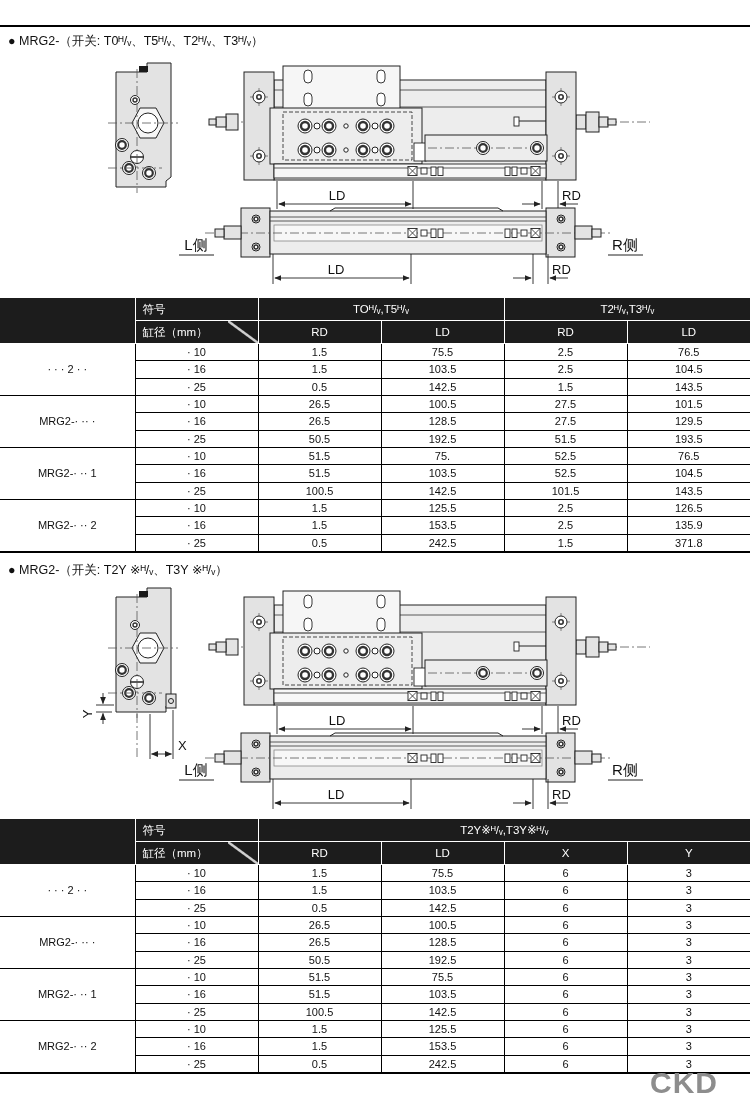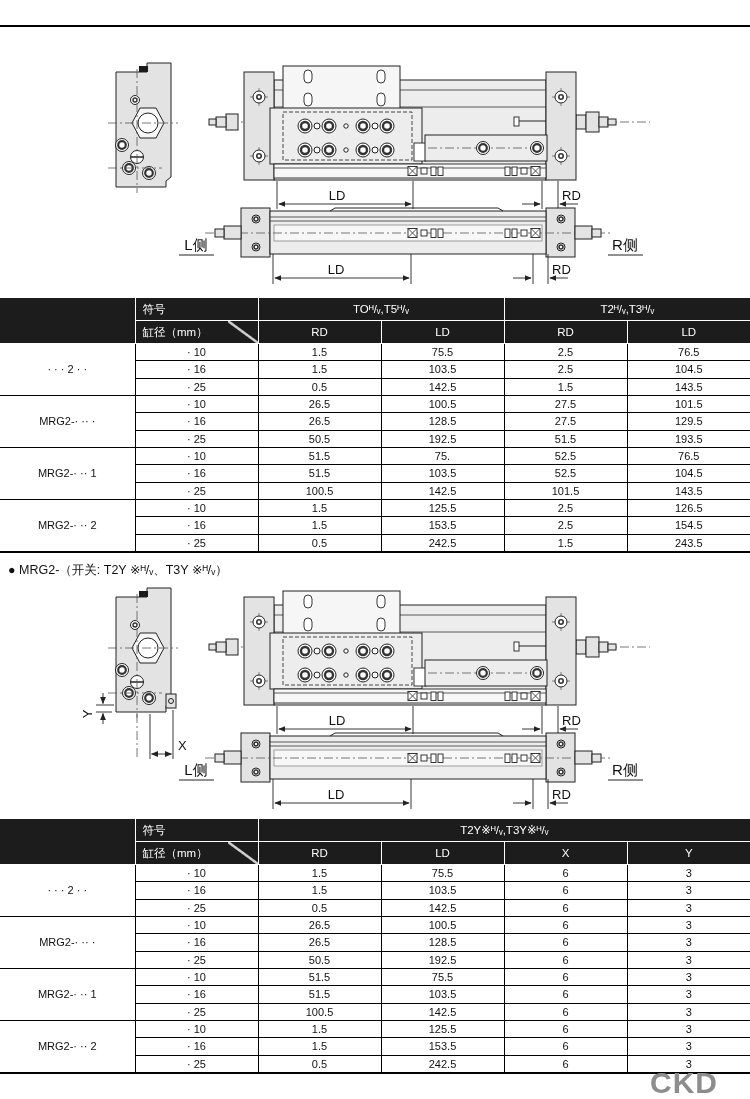--- a/index.html
+++ b/index.html
@@ -40,20 +40,21 @@
      background:linear-gradient(to top right,transparent 45%,#cfcfcf 48%,#cfcfcf 52%,transparent 55%);}
   .brand{position:absolute;top:1068px;right:32px;font-size:30px;line-height:30px;font-weight:bold;color:#8d8d8d;letter-spacing:1px;}
 </style>
 </head>
 <body>
 
 <div class="page">
 
   <div class="title-rule"></div>
 
+  <div id="sect1-heading" class="sect-heading">● MRG2-（开关: T0ᴴ/ᵥ、T5ᴴ/ᵥ、T2ᴴ/ᵥ、T3ᴴ/ᵥ）</div>
 
   <svg id="diagram1" class="dwg-svg" width="750" height="235" viewBox="0 0 750 235">
     <defs>
       <marker id="arr" viewBox="0 0 10 10" refX="9" refY="5" markerWidth="8" markerHeight="8" orient="auto-start-reverse">
         <path d="M0,1 L10,5 L0,9 z" fill="#222"></path>
       </marker>
       <g id="scr">
           <circle r="6.5" fill="#fff" stroke="#222"></circle>
           <circle r="3.8" fill="none" stroke="#333" stroke-width="2.2"></circle>
         </g>
@@ -310,28 +311,28 @@
           <td>1.5</td>
           <td>125.5</td>
           <td>2.5</td>
           <td>126.5</td>
         </tr>
         <tr>
           <td>· 16</td>
           <td>1.5</td>
           <td>153.5</td>
           <td>2.5</td>
-          <td>154.5</td>
+          <td>135.9</td>
         </tr>
         <tr>
           <td>· 25</td>
           <td>0.5</td>
           <td>242.5</td>
           <td>1.5</td>
-          <td>243.5</td>
+          <td>371.8</td>
         </tr>
       </tbody>
   </table>
 
   <div id="sect2-heading" class="sect-heading">● MRG2-（开关: T2Y ※ᴴ/ᵥ、T3Y ※ᴴ/ᵥ）</div>
 
   <svg id="diagram2" class="dwg-svg" width="750" height="235" viewBox="0 0 750 235">
     <use href="#g-endview"></use>
     <use href="#g-mainview"></use>
     <use href="#g-dims-top"></use>

